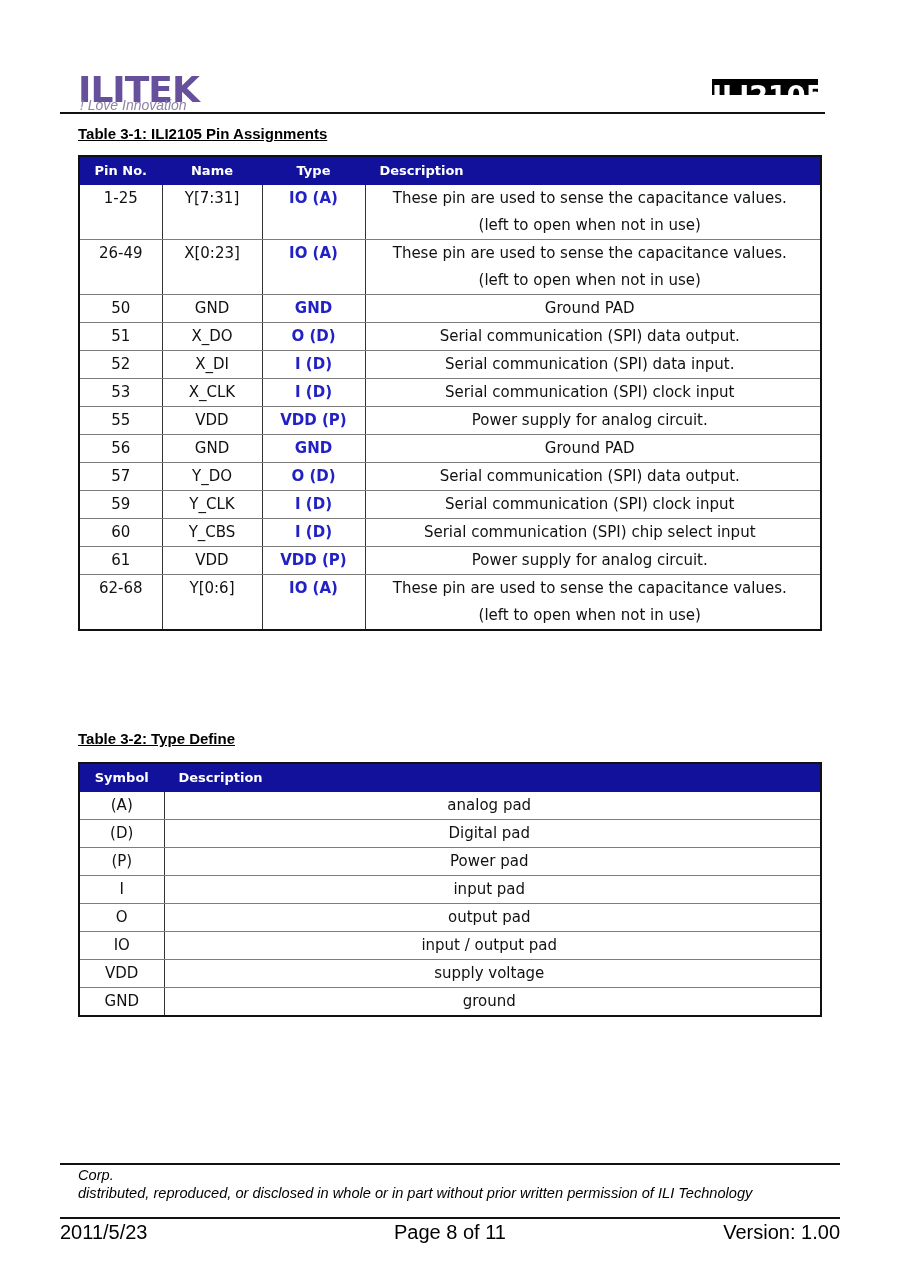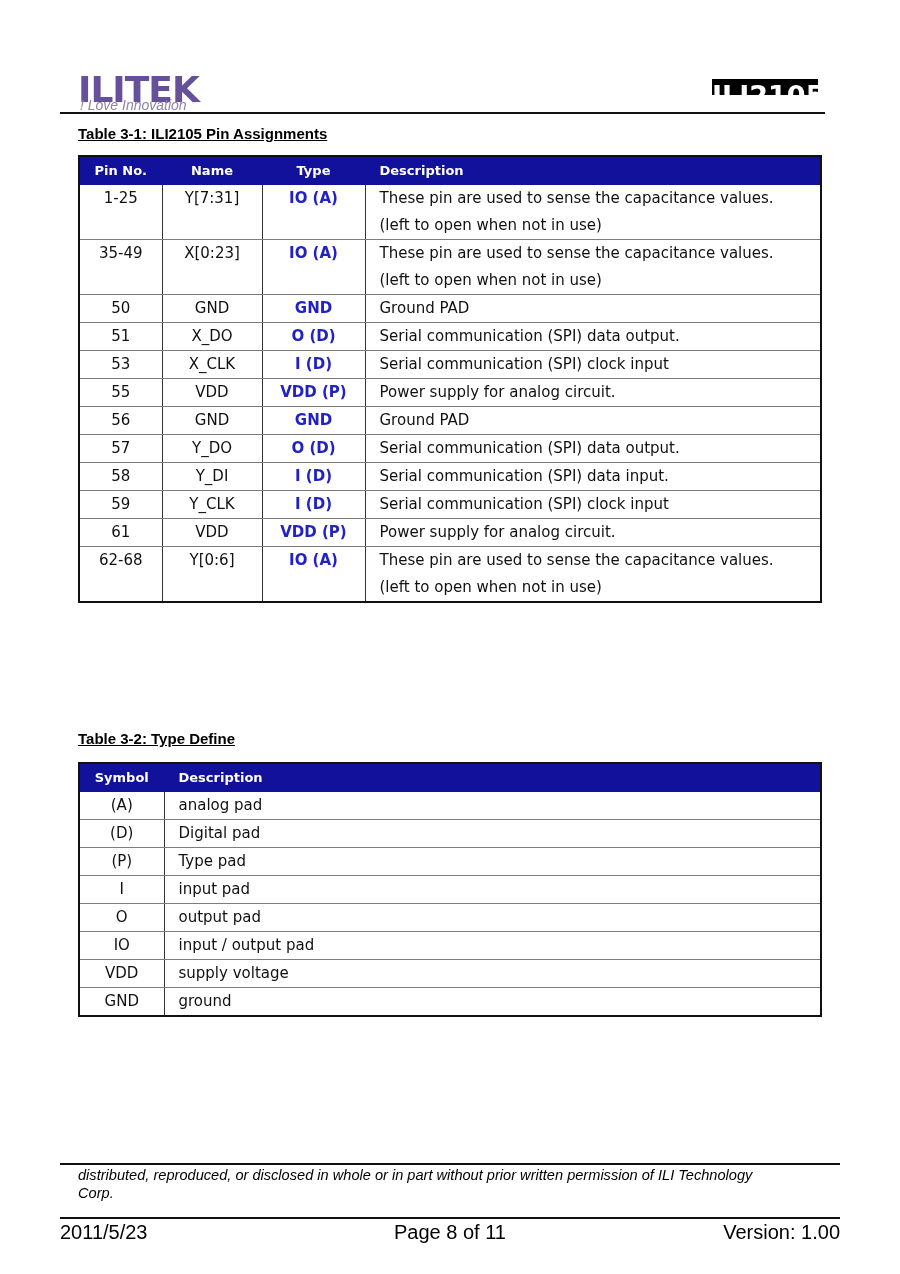--- a/index.html
+++ b/index.html
@@ -64,21 +64,21 @@
 
   table.data-table td {
     border-left:1px solid #333; border-right:1px solid #333;
     border-top:1px solid #7d7d7d; border-bottom:1px solid #7d7d7d;
     vertical-align:top; padding:0; height:27px;
   }
   td.c-center { text-align:center; }
   .cell-pad { padding:3px 2px; line-height:21px; }
   td.c-type { text-align:center; font-weight:bold; color:#2222C4; }
   td.c-desc { text-align:left; }
-  td.c-desc .desc-line { padding:3px 20px 3px 14px; line-height:21px; }
+  td.c-desc .desc-line { padding:3px 20px 3px 14px; line-height:21px;text-align:center; }
   td.c-sym { text-align:center; }
 
   
   .footer-rule-1 { position:absolute; left:60px; top:1163px; width:780px; height:2px; background:#111; }
   .footer-rule-2 { position:absolute; left:60px; top:1217px; width:780px; height:2px; background:#111; }
   .disclaimer {
     position:absolute; left:78px; top:1167px; width:745px;
     font-style:italic; font-size:14.6px; line-height:1.2;
     color:#000; font-family:"Liberation Sans", sans-serif;
   }
@@ -130,21 +130,21 @@
           <td class="c-center c-type">
             <div class="cell-pad">IO (A)</div>
           </td>
           <td class="c-desc">
             <div class="desc-line">These pin are used to sense the capacitance values.</div>
             <div class="desc-line">(left to open when not in use)</div>
           </td>
         </tr>
         <tr>
           <td class="c-center">
-            <div class="cell-pad">35-49</div>
+            <div class="cell-pad">26-49</div>
           </td>
           <td class="c-center">
             <div class="cell-pad">X[0:23]</div>
           </td>
           <td class="c-center c-type">
             <div class="cell-pad">IO (A)</div>
           </td>
           <td class="c-desc">
             <div class="desc-line">These pin are used to sense the capacitance values.</div>
             <div class="desc-line">(left to open when not in use)</div>
@@ -173,20 +173,34 @@
           </td>
           <td class="c-center c-type">
             <div class="cell-pad">O (D)</div>
           </td>
           <td class="c-desc">
             <div class="desc-line">Serial communication (SPI) data output.</div>
           </td>
         </tr>
         <tr>
           <td class="c-center">
+            <div class="cell-pad">52</div>
+          </td>
+          <td class="c-center">
+            <div class="cell-pad">X_DI</div>
+          </td>
+          <td class="c-center c-type">
+            <div class="cell-pad">I (D)</div>
+          </td>
+          <td class="c-desc">
+            <div class="desc-line">Serial communication (SPI) data input.</div>
+          </td>
+        </tr>
+        <tr>
+          <td class="c-center">
             <div class="cell-pad">53</div>
           </td>
           <td class="c-center">
             <div class="cell-pad">X_CLK</div>
           </td>
           <td class="c-center c-type">
             <div class="cell-pad">I (D)</div>
           </td>
           <td class="c-desc">
             <div class="desc-line">Serial communication (SPI) clock input</div>
@@ -229,44 +243,44 @@
           </td>
           <td class="c-center c-type">
             <div class="cell-pad">O (D)</div>
           </td>
           <td class="c-desc">
             <div class="desc-line">Serial communication (SPI) data output.</div>
           </td>
         </tr>
         <tr>
           <td class="c-center">
-            <div class="cell-pad">58</div>
-          </td>
-          <td class="c-center">
-            <div class="cell-pad">Y_DI</div>
+            <div class="cell-pad">59</div>
+          </td>
+          <td class="c-center">
+            <div class="cell-pad">Y_CLK</div>
           </td>
           <td class="c-center c-type">
             <div class="cell-pad">I (D)</div>
           </td>
           <td class="c-desc">
-            <div class="desc-line">Serial communication (SPI) data input.</div>
-          </td>
-        </tr>
-        <tr>
-          <td class="c-center">
-            <div class="cell-pad">59</div>
-          </td>
-          <td class="c-center">
-            <div class="cell-pad">Y_CLK</div>
+            <div class="desc-line">Serial communication (SPI) clock input</div>
+          </td>
+        </tr>
+        <tr>
+          <td class="c-center">
+            <div class="cell-pad">60</div>
+          </td>
+          <td class="c-center">
+            <div class="cell-pad">Y_CBS</div>
           </td>
           <td class="c-center c-type">
             <div class="cell-pad">I (D)</div>
           </td>
           <td class="c-desc">
-            <div class="desc-line">Serial communication (SPI) clock input</div>
+            <div class="desc-line">Serial communication (SPI) chip select input</div>
           </td>
         </tr>
         <tr>
           <td class="c-center">
             <div class="cell-pad">61</div>
           </td>
           <td class="c-center">
             <div class="cell-pad">VDD</div>
           </td>
           <td class="c-center c-type">
@@ -321,21 +335,21 @@
           </td>
           <td class="c-desc">
             <div class="desc-line">Digital pad</div>
           </td>
         </tr>
         <tr>
           <td class="c-sym">
             <div class="cell-pad">(P)</div>
           </td>
           <td class="c-desc">
-            <div class="desc-line">Type pad</div>
+            <div class="desc-line">Power pad</div>
           </td>
         </tr>
         <tr>
           <td class="c-sym">
             <div class="cell-pad">I</div>
           </td>
           <td class="c-desc">
             <div class="desc-line">input pad</div>
           </td>
         </tr>
@@ -369,22 +383,22 @@
           </td>
           <td class="c-desc">
             <div class="desc-line">ground</div>
           </td>
         </tr>
       </tbody>
   </table>
 
   <div class="footer-rule-1"></div>
   <div class="disclaimer">
+    <span style="display: block;">Corp.</span>
     <span style="display: block;">distributed, reproduced, or disclosed in whole or in part without prior written permission of ILI Technology</span>
-    <span style="display: block;">Corp.</span>
   </div>
   <div class="footer-rule-2"></div>
   <div class="footer-row">
     <span class="f-left">2011/5/23</span>
     <span class="f-center">Page 8 of 11</span>
     <span class="f-right">Version: 1.00</span>
   </div>
 
 </div>
 

